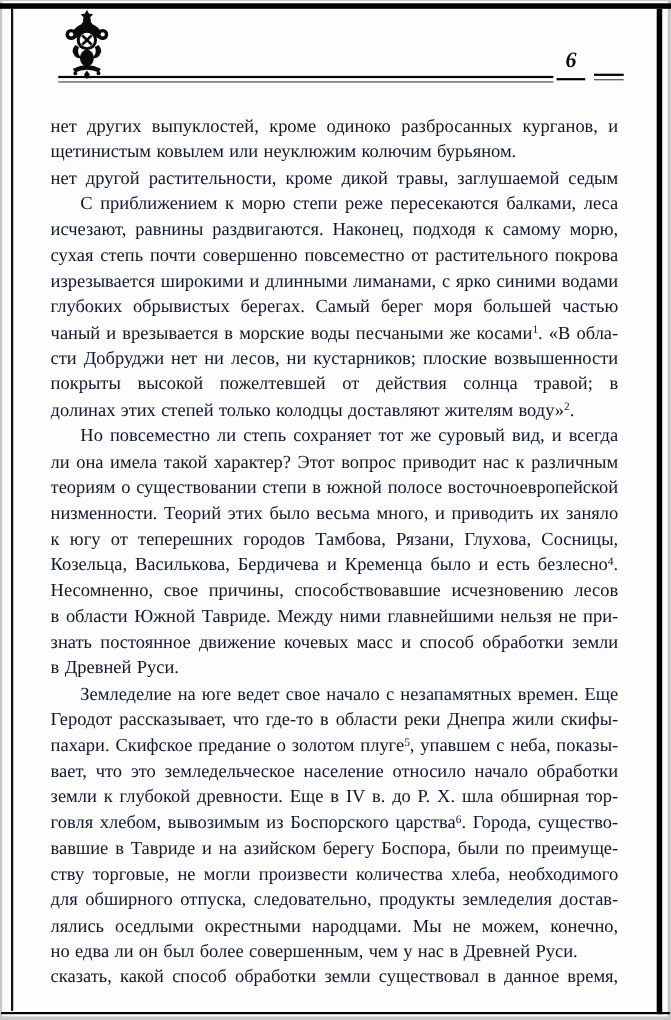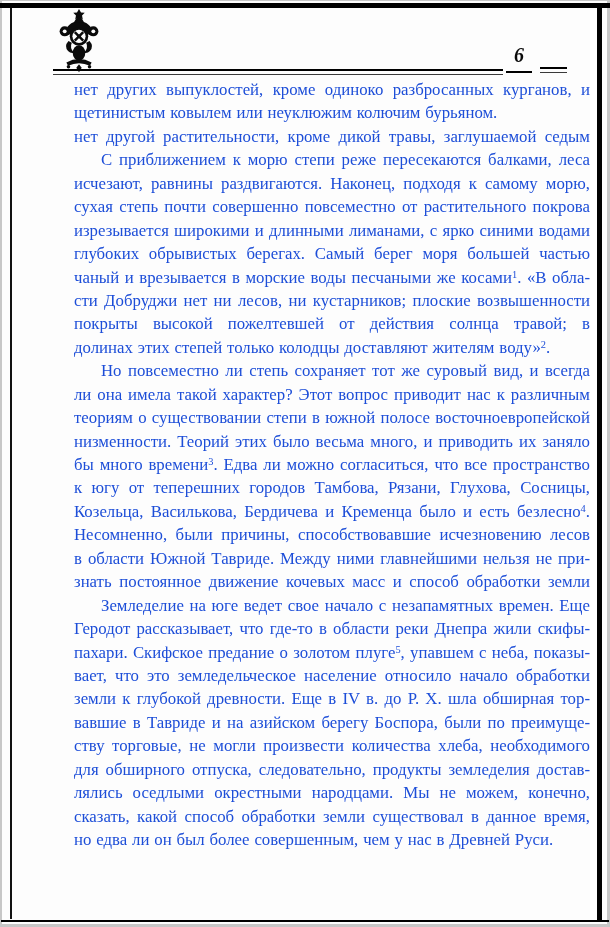--- a/index.html
+++ b/index.html
@@ -31,22 +31,22 @@
     border-top:2px solid #000; border-bottom:1px solid #3a3a3a;
   }
   .page-number {
     position:absolute; left:500px; top:44px; width:38px;
     text-align:center; font-size:20px; font-weight:bold; font-style:italic;
     color:#0a0a0a;
   }
 
   
   .page-body {
-    position:absolute; left:46px; top:78px; width:516px;
-    font-size:16.8px; color:#1d4ed8; overflow:hidden;margin-left:28px;
+    position:absolute; left:46px; top:103px; width:516px;
+    font-size:16.8px; color:#0f172a; overflow:hidden;
   }
   .paragraph { margin:0; padding:0; }
   .tline {
     height:23.45px; line-height:23.45px;
     text-align:justify; overflow:hidden;
     word-spacing:0.04em;
   }
   
   .tline:not(.last)::after { content:""; display:inline-block; width:100%; height:0; }
   .tline.ind { padding-left:27px; }
@@ -109,34 +109,35 @@
         <div class="tline">чаный и врезывается в морские воды песчаными же косами<sup>1</sup>. «В обла-</div>
         <div class="tline">сти Добруджи нет ни лесов, ни кустарников; плоские возвышенности</div>
         <div class="tline">покрыты высокой пожелтевшей от действия солнца травой; в безводных</div>
         <div class="tline last">долинах этих степей только колодцы доставляют жителям воду»<sup>2</sup>.</div>
       </div>
       <div class="paragraph">
         <div class="tline ind">Но повсеместно ли степь сохраняет тот же суровый вид, и всегда</div>
         <div class="tline">ли она имела такой характер? Этот вопрос приводит нас к различным</div>
         <div class="tline">теориям о существовании степи в южной полосе восточноевропейской</div>
         <div class="tline">низменности. Теорий этих было весьма много, и приводить их заняло</div>
-        <div class="tline">бы много времени<sup>3</sup>. Едва ли можно согласиться, что все пространство</div>
         <div class="tline">к югу от теперешних городов Тамбова, Рязани, Глухова, Сосницы,</div>
         <div class="tline">Козельца, Василькова, Бердичева и Кременца было и есть безлесно<sup>4</sup>.</div>
-        <div class="tline">Несомненно, были причины, способствовавшие исчезновению лесов</div>
+        <div class="tline">Несомненно, свое причины, способствовавшие исчезновению лесов</div>
         <div class="tline">в области Южной Тавриде. Между ними главнейшими нельзя не при-</div>
         <div class="tline">знать постоянное движение кочевых масс и способ обработки земли</div>
+        <div class="tline last">в Древней Руси.</div>
       </div>
       <div class="paragraph">
         <div class="tline ind">Земледелие на юге ведет свое начало с незапамятных времен. Еще</div>
         <div class="tline">Геродот рассказывает, что где-то в области реки Днепра жили скифы-</div>
         <div class="tline">пахари. Скифское предание о золотом плуге<sup>5</sup>, упавшем с неба, показы-</div>
         <div class="tline">вает, что это земледельческое население относило начало обработки</div>
         <div class="tline">земли к глубокой древности. Еще в IV в. до Р. Х. шла обширная тор-</div>
+        <div class="tline">говля хлебом, вывозимым из Боспорского царства<sup>6</sup>. Города, существо-</div>
         <div class="tline">вавшие в Тавриде и на азийском берегу Боспора, были по преимуще-</div>
         <div class="tline">ству торговые, не могли произвести количества хлеба, необходимого</div>
         <div class="tline">для обширного отпуска, следовательно, продукты земледелия достав-</div>
         <div class="tline">лялись оседлыми окрестными народцами. Мы не можем, конечно,</div>
+        <div class="tline last">но едва ли он был более совершенным, чем у нас в Древней Руси.</div>
         <div class="tline">сказать, какой способ обработки земли существовал в данное время,</div>
-        <div class="tline last">но едва ли он был более совершенным, чем у нас в Древней Руси.</div>
       </div>
     </main>
 </div>
 
 </body></html>

